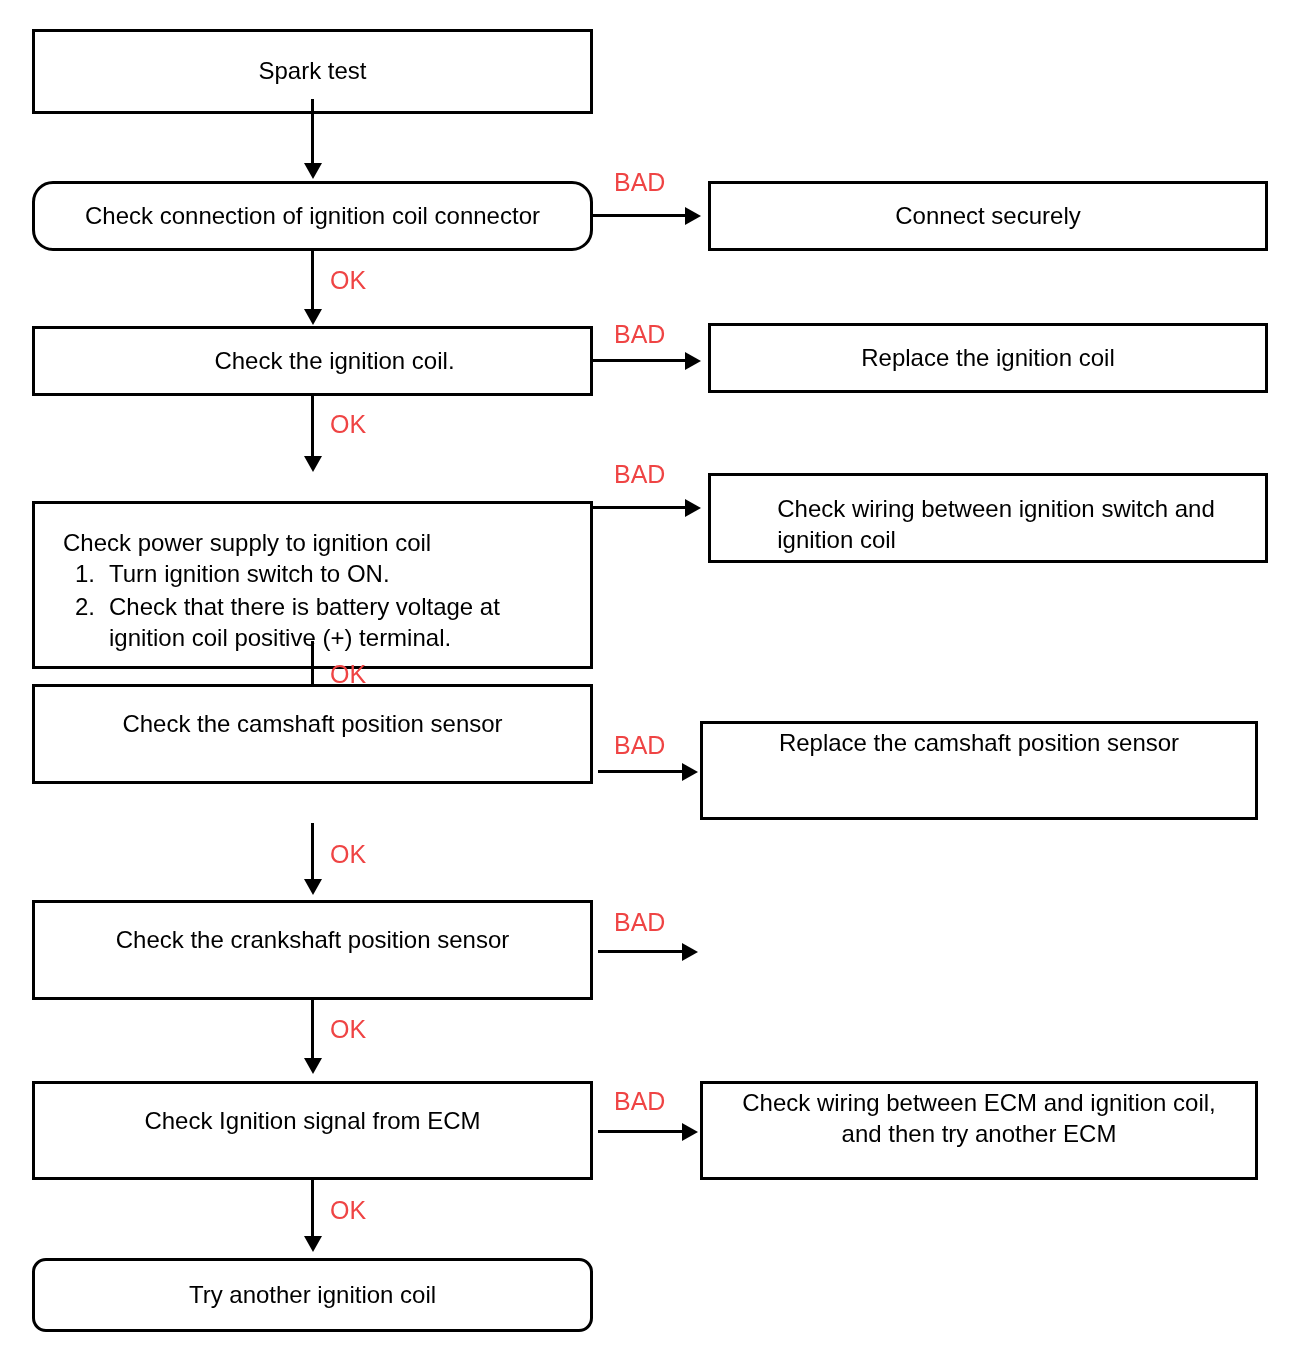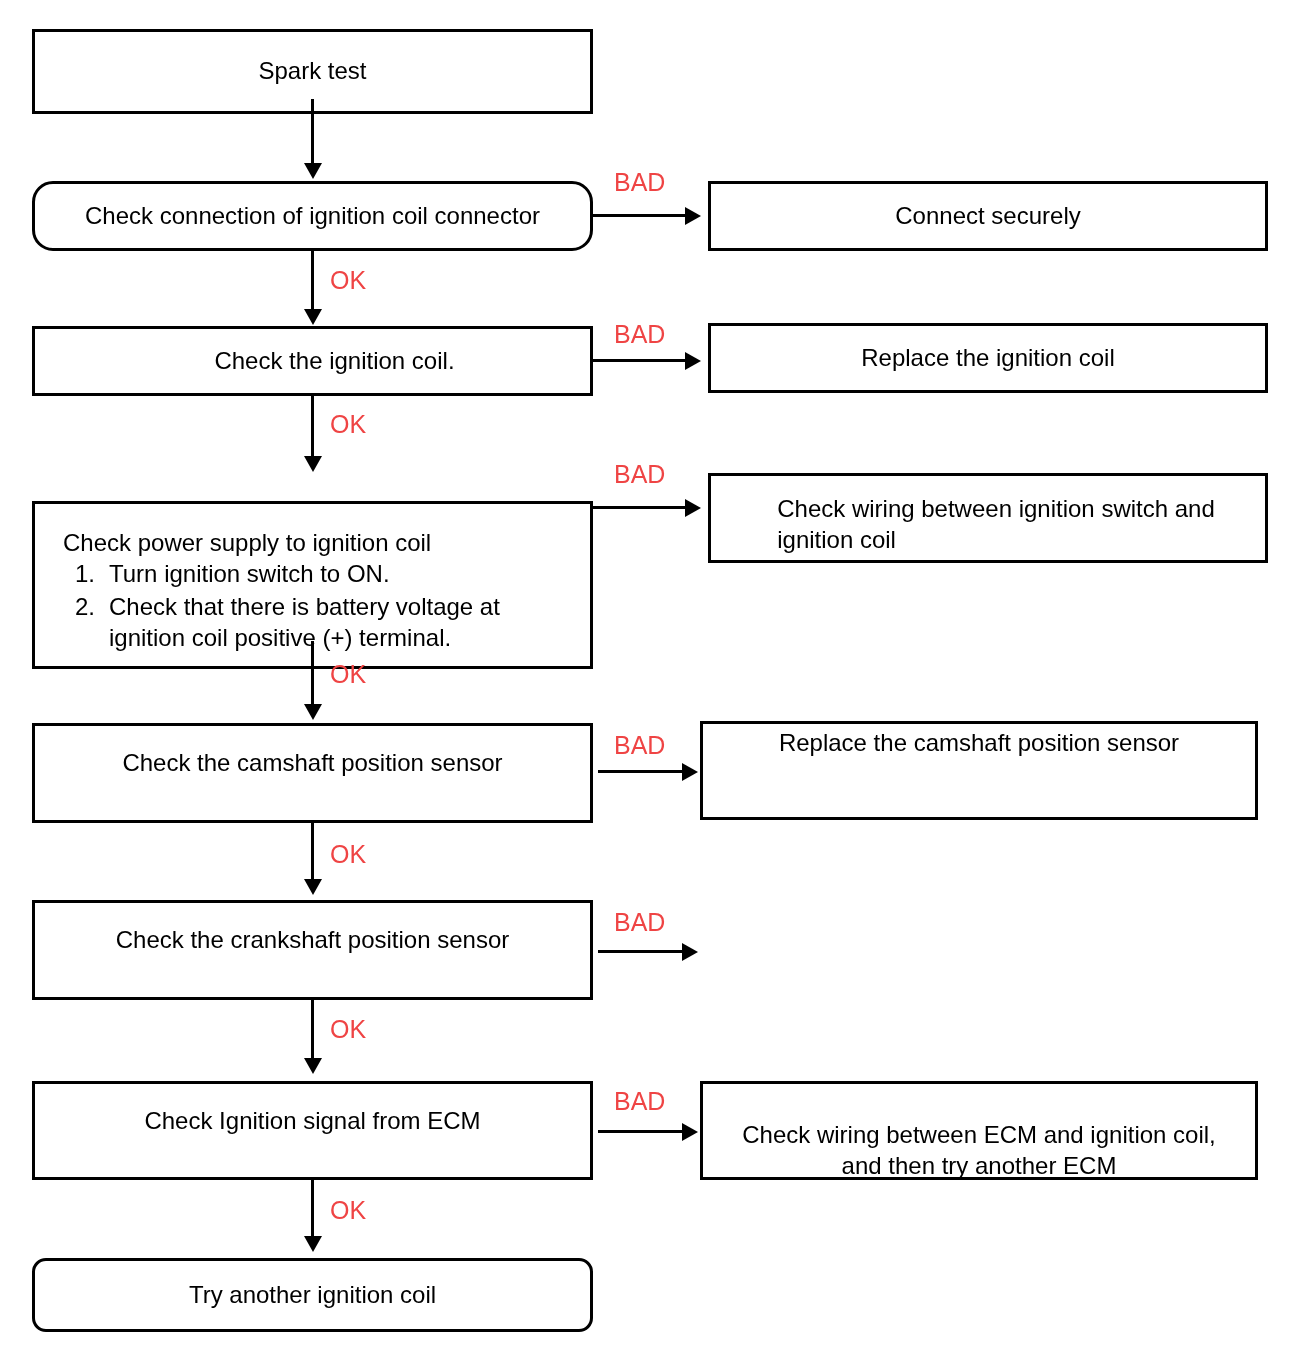--- a/index.html
+++ b/index.html
@@ -170,21 +170,21 @@
   <div class="edge-label" style="left:614px; top:462px;">BAD</div>
   <div class="box v-top h-left" style="left:708px; top:473px; width:560px; height:90px; padding:18px 14px 0 30px;justify-content:center;">
     <span class="box-text">Check wiring between ignition switch and
 ignition coil</span>
   </div>
 
   <div class="vline" style="left:311px; top:641px; height:65px;"></div>
   <div class="arrow-down" style="left:304px; top:704px;"></div>
   <div class="edge-label" style="left:330px; top:662px;">OK</div>
 
-  <div class="box v-top" style="left:32px; top:723px; width:561px; height:100px; padding-top:22px;">
+  <div class="box v-top" style="left:32px; top:684px; width:561px; height:100px; padding-top:22px;">
     <span class="box-text">Check the camshaft position sensor</span>
   </div>
 
   <div class="hline" style="left:598px; top:770px; width:88px;"></div>
   <div class="arrow-right" style="left:682px; top:763px;"></div>
   <div class="edge-label" style="left:614px; top:733px;">BAD</div>
   <div class="box v-top" style="left:700px; top:721px; width:558px; height:99px; padding-top:4px;">
     <span class="box-text">Replace the camshaft position sensor</span>
   </div>
 
@@ -204,21 +204,21 @@
   <div class="arrow-down" style="left:304px; top:1058px;"></div>
   <div class="edge-label" style="left:330px; top:1017px;">OK</div>
 
   <div class="box v-top" style="left:32px; top:1081px; width:561px; height:99px; padding-top:22px;">
     <span class="box-text">Check Ignition signal from ECM</span>
   </div>
 
   <div class="hline" style="left:598px; top:1130px; width:88px;"></div>
   <div class="arrow-right" style="left:682px; top:1123px;"></div>
   <div class="edge-label" style="left:614px; top:1089px;">BAD</div>
-  <div class="box v-top" style="left:700px; top:1081px; width:558px; height:99px; padding-top:36px;">
+  <div class="box v-top" style="left:700px; top:1081px; width:558px; height:99px; padding-top:4px;">
     <span class="box-text">Check wiring between ECM and ignition coil,
 and then try another ECM</span>
   </div>
 
   <div class="vline" style="left:311px; top:1180px; height:58px;"></div>
   <div class="arrow-down" style="left:304px; top:1236px;"></div>
   <div class="edge-label" style="left:330px; top:1198px;">OK</div>
 
   <div class="box v-center" style="left:32px; top:1258px; width:561px; height:74px;border-radius:14px;">
     <span class="box-text">Try another ignition coil</span>

